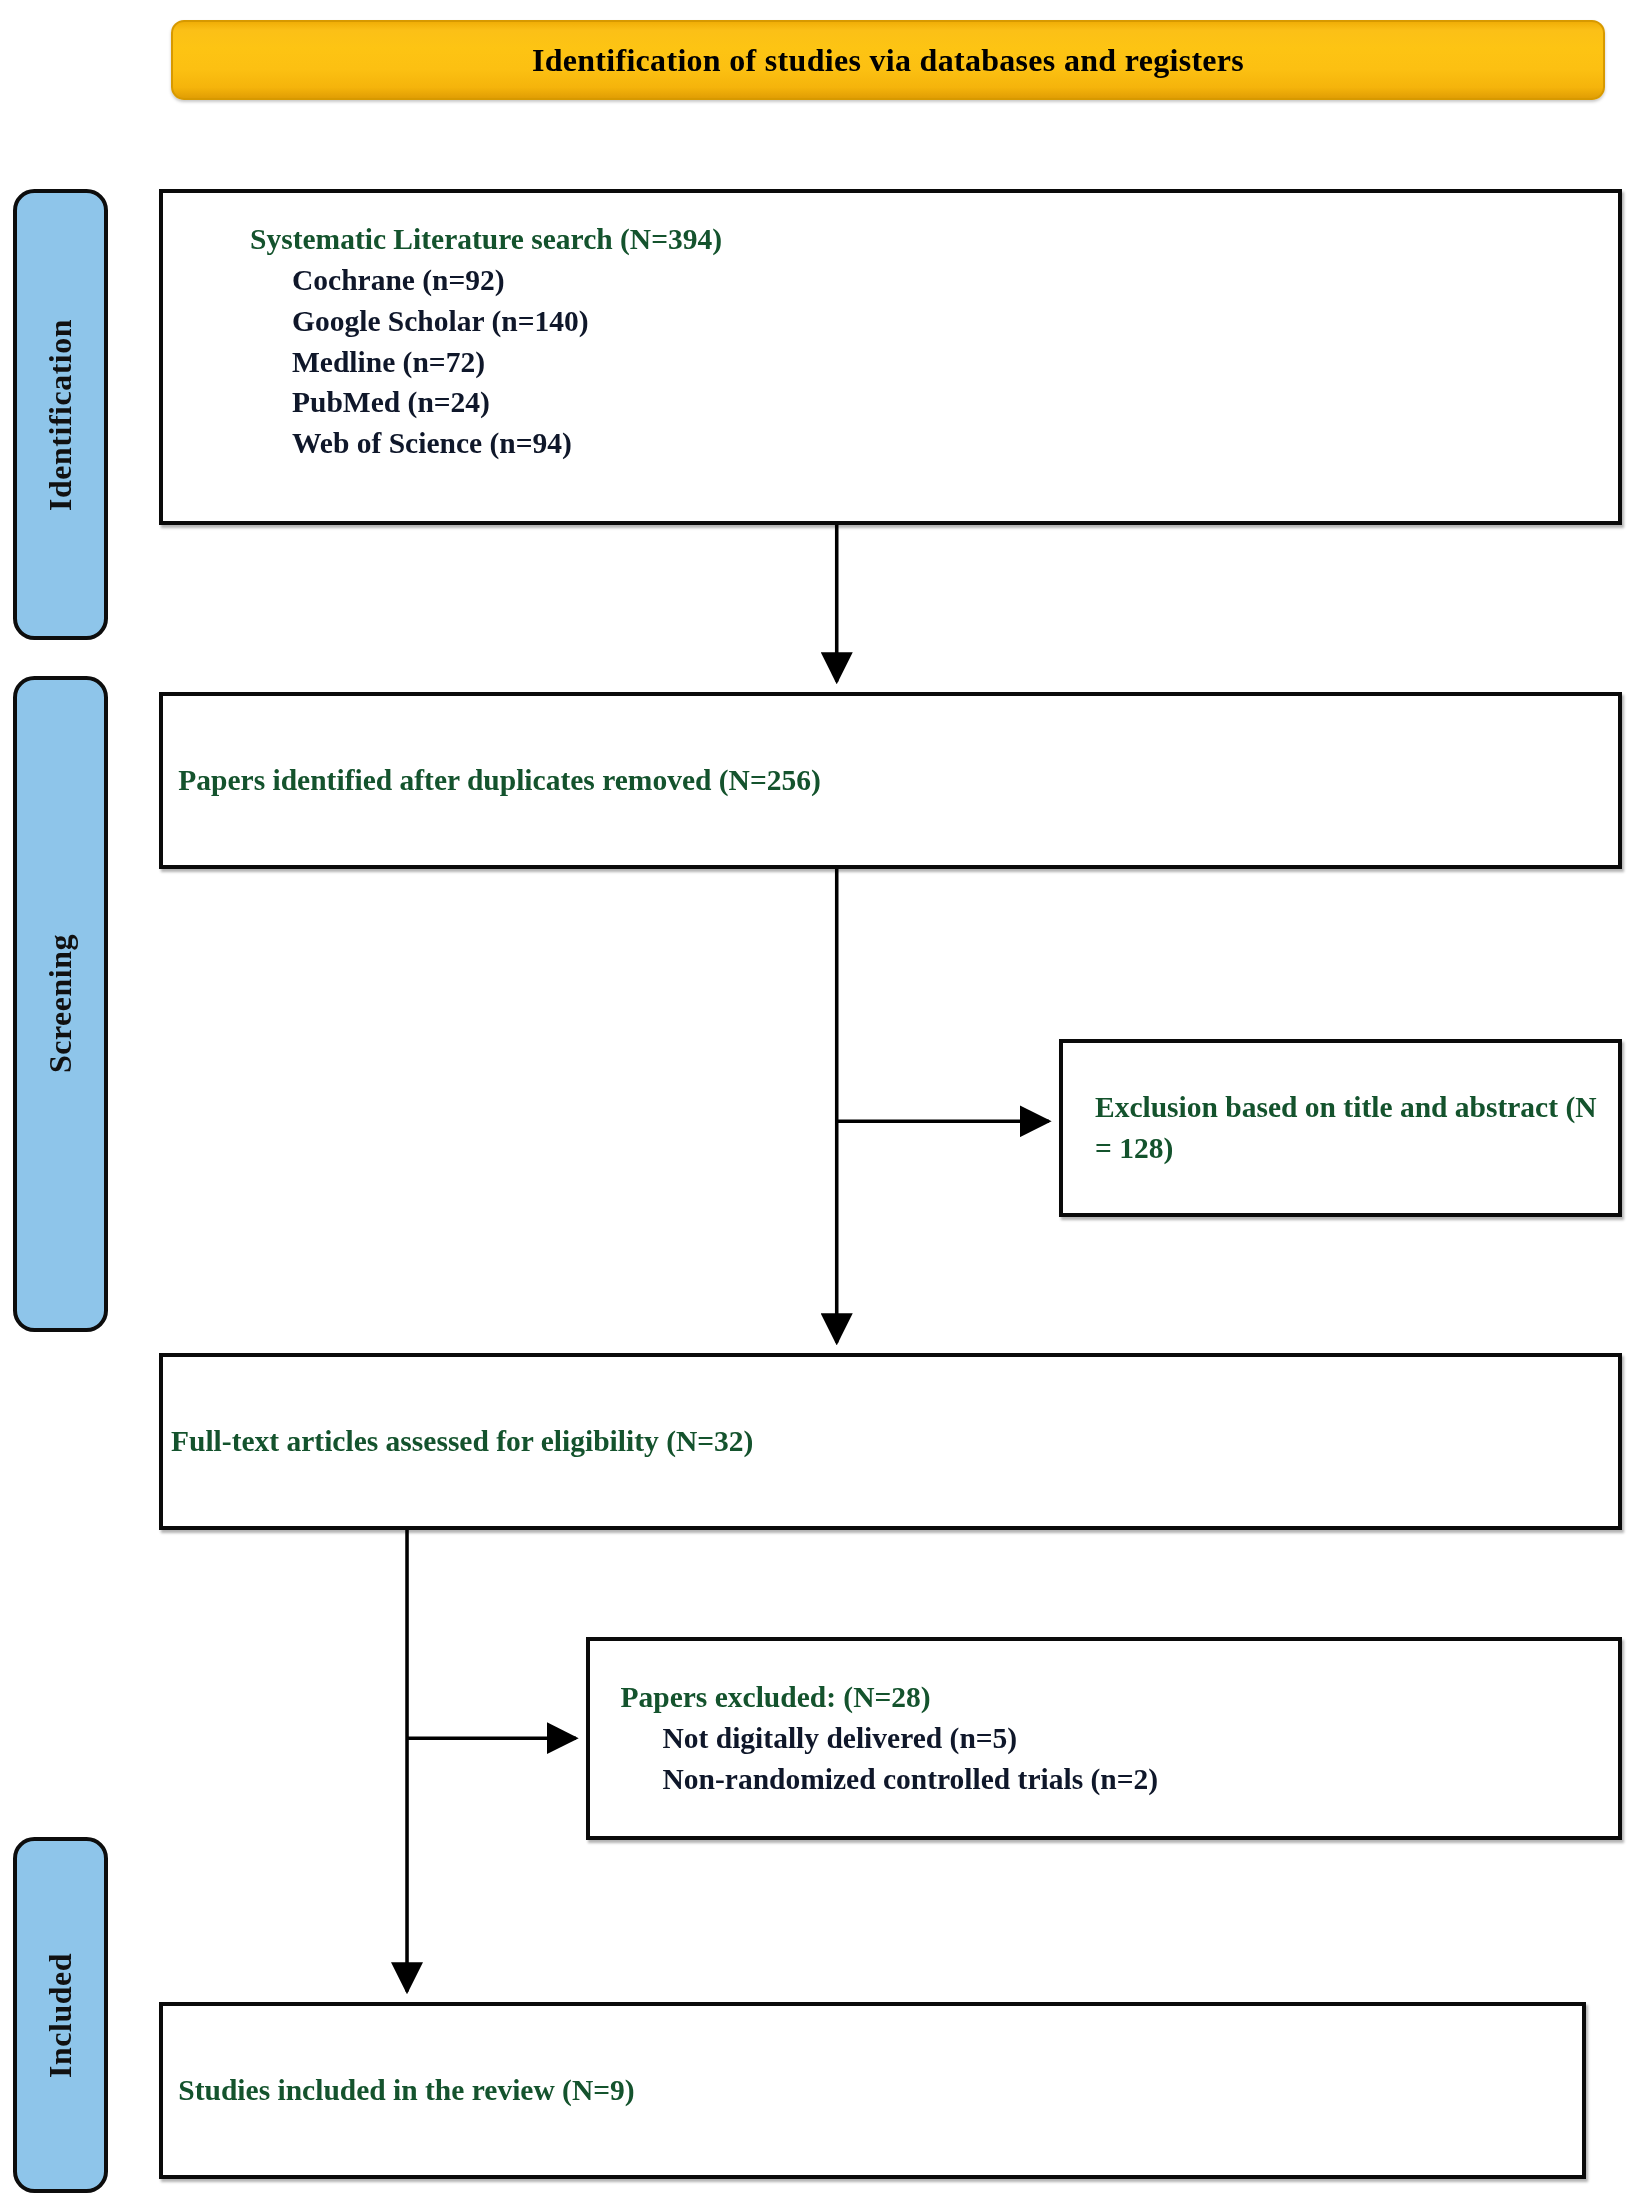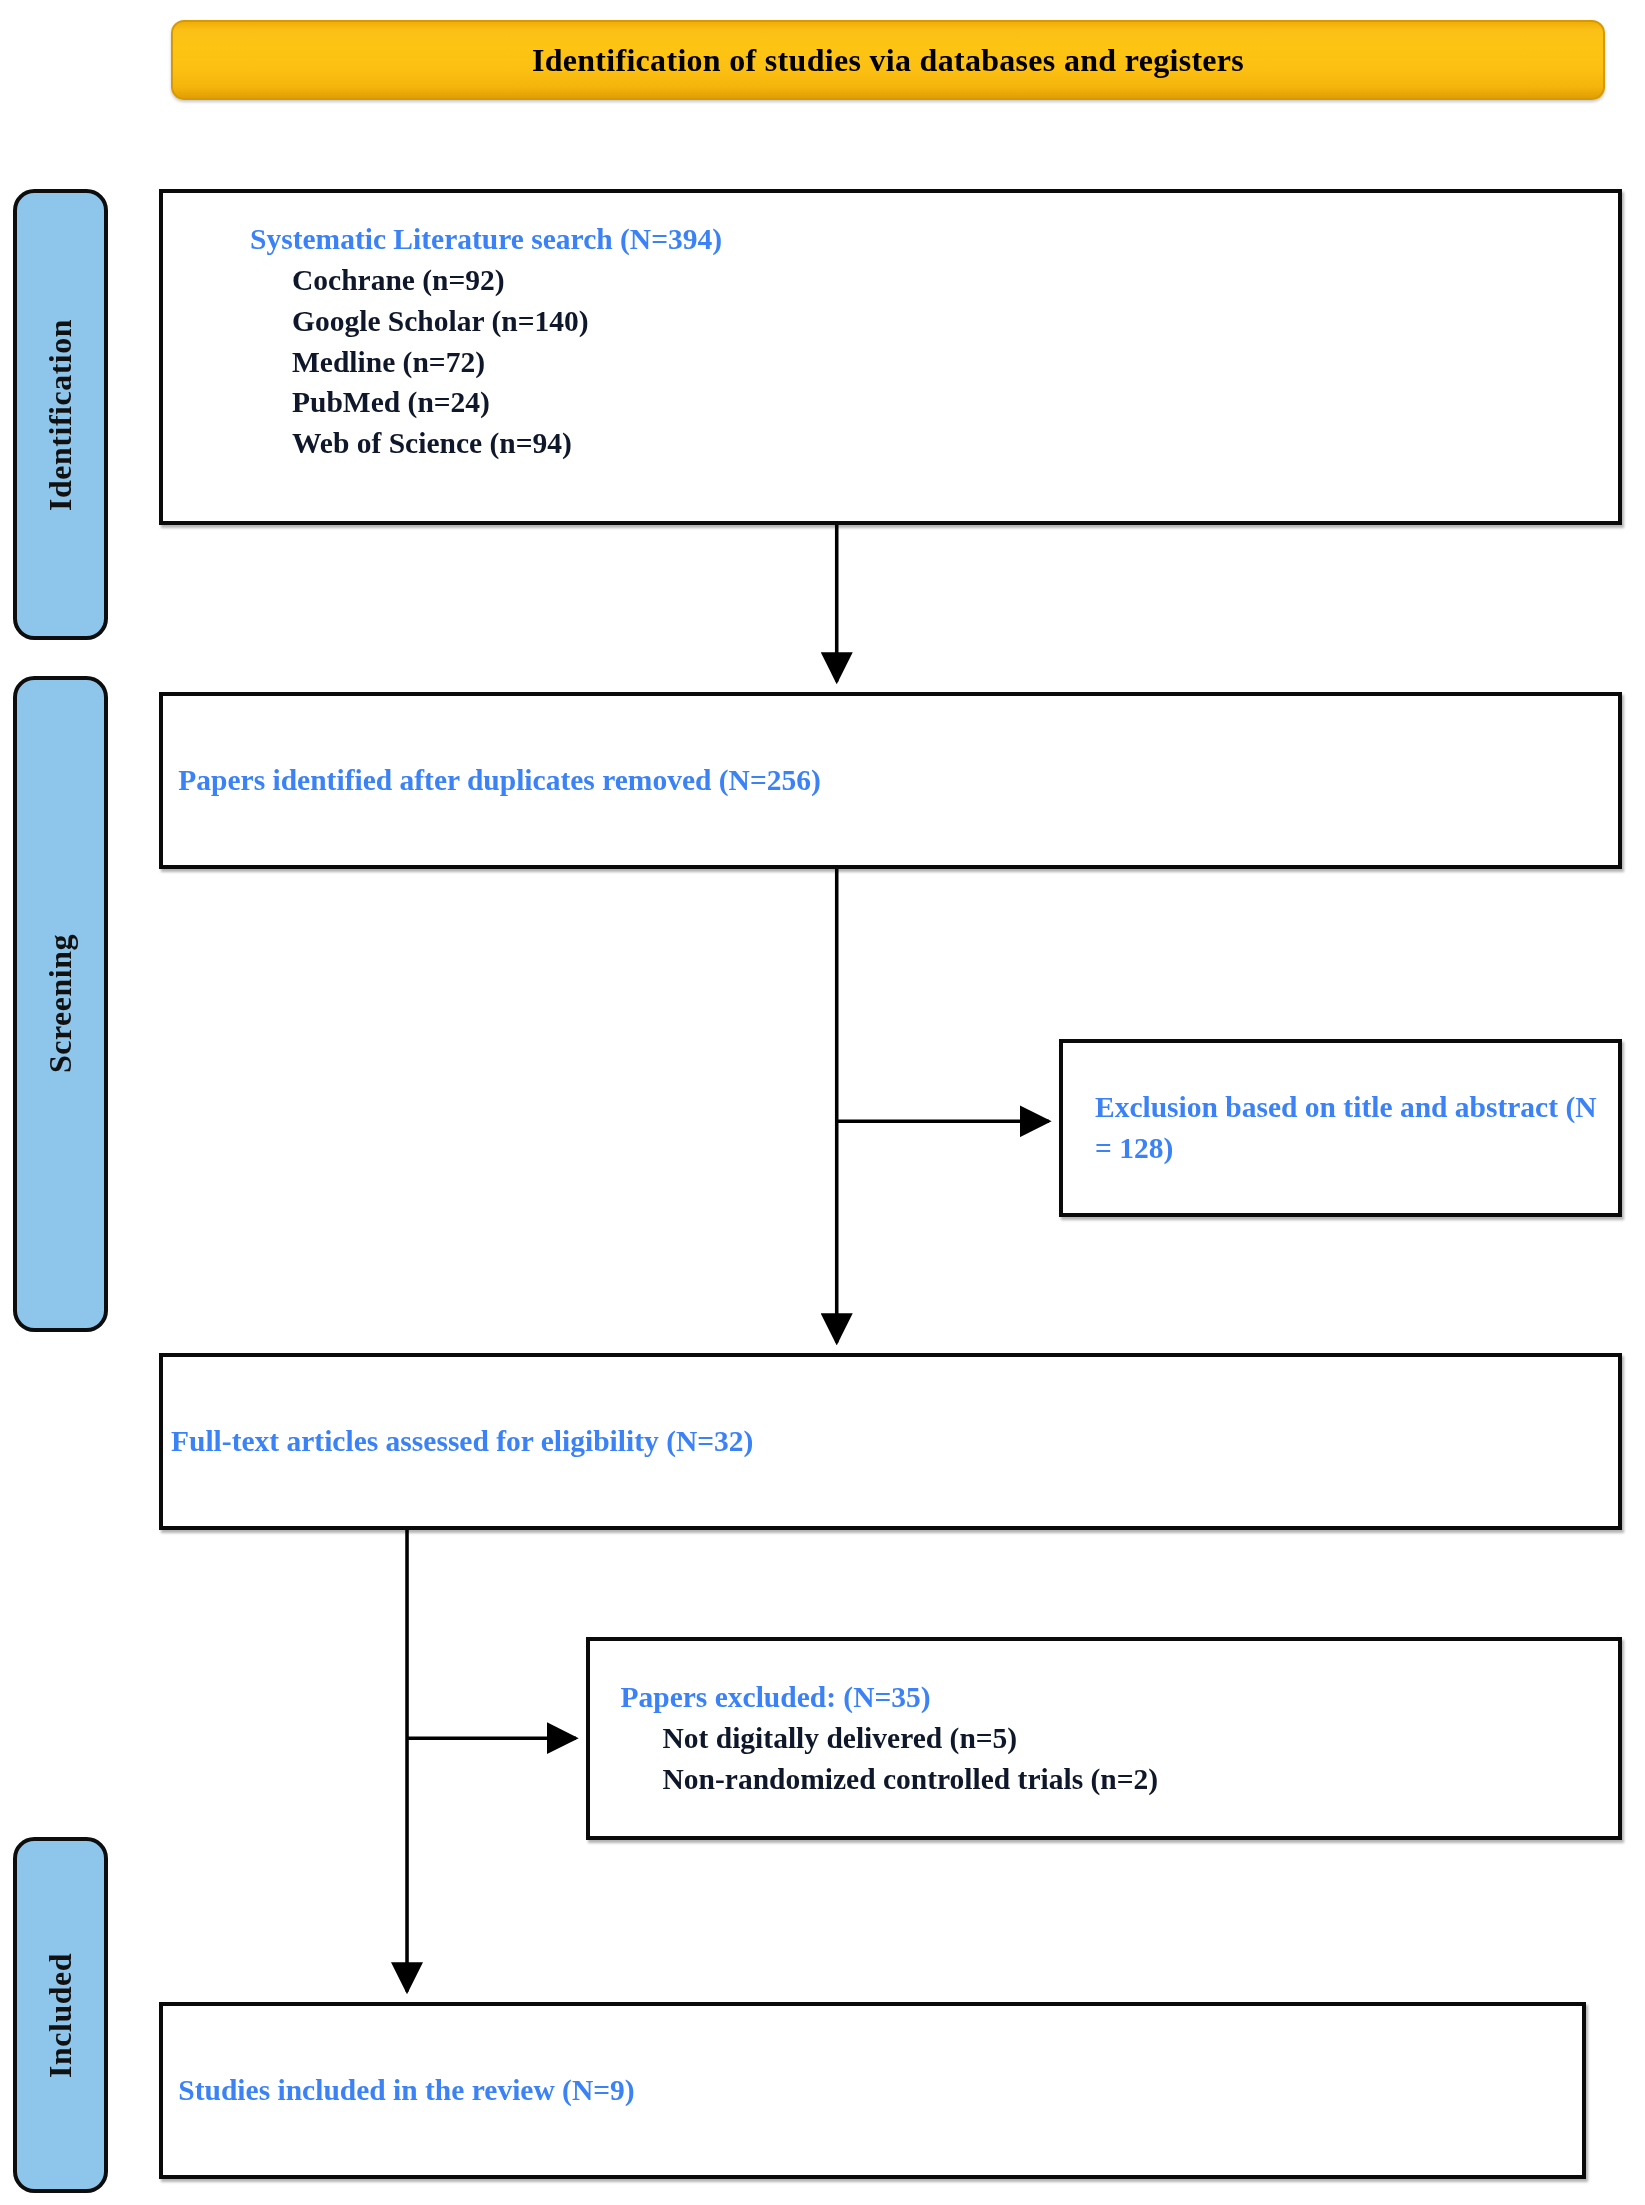--- a/index.html
+++ b/index.html
@@ -93,21 +93,21 @@
     left: 0; top: 0;
     width: 100%; height: 100%;
     display: flex;
     flex-direction: column;
     justify-content: center;
     box-sizing: border-box;
   }
   .line-main {
     font-size: 29.5px;
     font-weight: bold;
-    color: #3b82f6;
+    color: #14532d;
     line-height: 1.38;
     white-space: nowrap;
   }
   .line-sub {
     font-size: 29.5px;
     font-weight: bold;
     color: #0f172a;
     line-height: 1.38;
     white-space: nowrap;
   }
@@ -216,21 +216,21 @@
   </div>
 
   <div class="flow-box" id="box-fulltext">
     <div class="flow-box-body">
       <div class="line-main">Full-text articles assessed for eligibility (N=32)</div>
     </div>
   </div>
 
   <div class="flow-box" id="box-excluded">
     <div class="flow-box-body">
-      <div class="line-main">Papers excluded: (N=35)</div>
+      <div class="line-main">Papers excluded: (N=28)</div>
       <div class="line-sub">Not digitally delivered (n=5)</div>
       <div class="line-sub">Non-randomized controlled trials (n=2)</div>
     </div>
   </div>
 
   <div class="flow-box" id="box-included">
     <div class="flow-box-body">
       <div class="line-main">Studies included in the review (N=9)</div>
     </div>
   </div>

